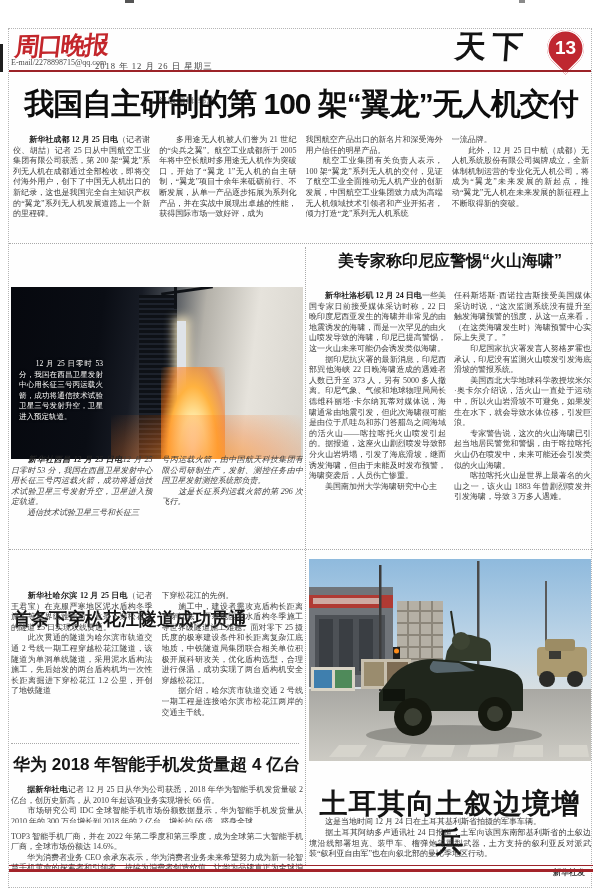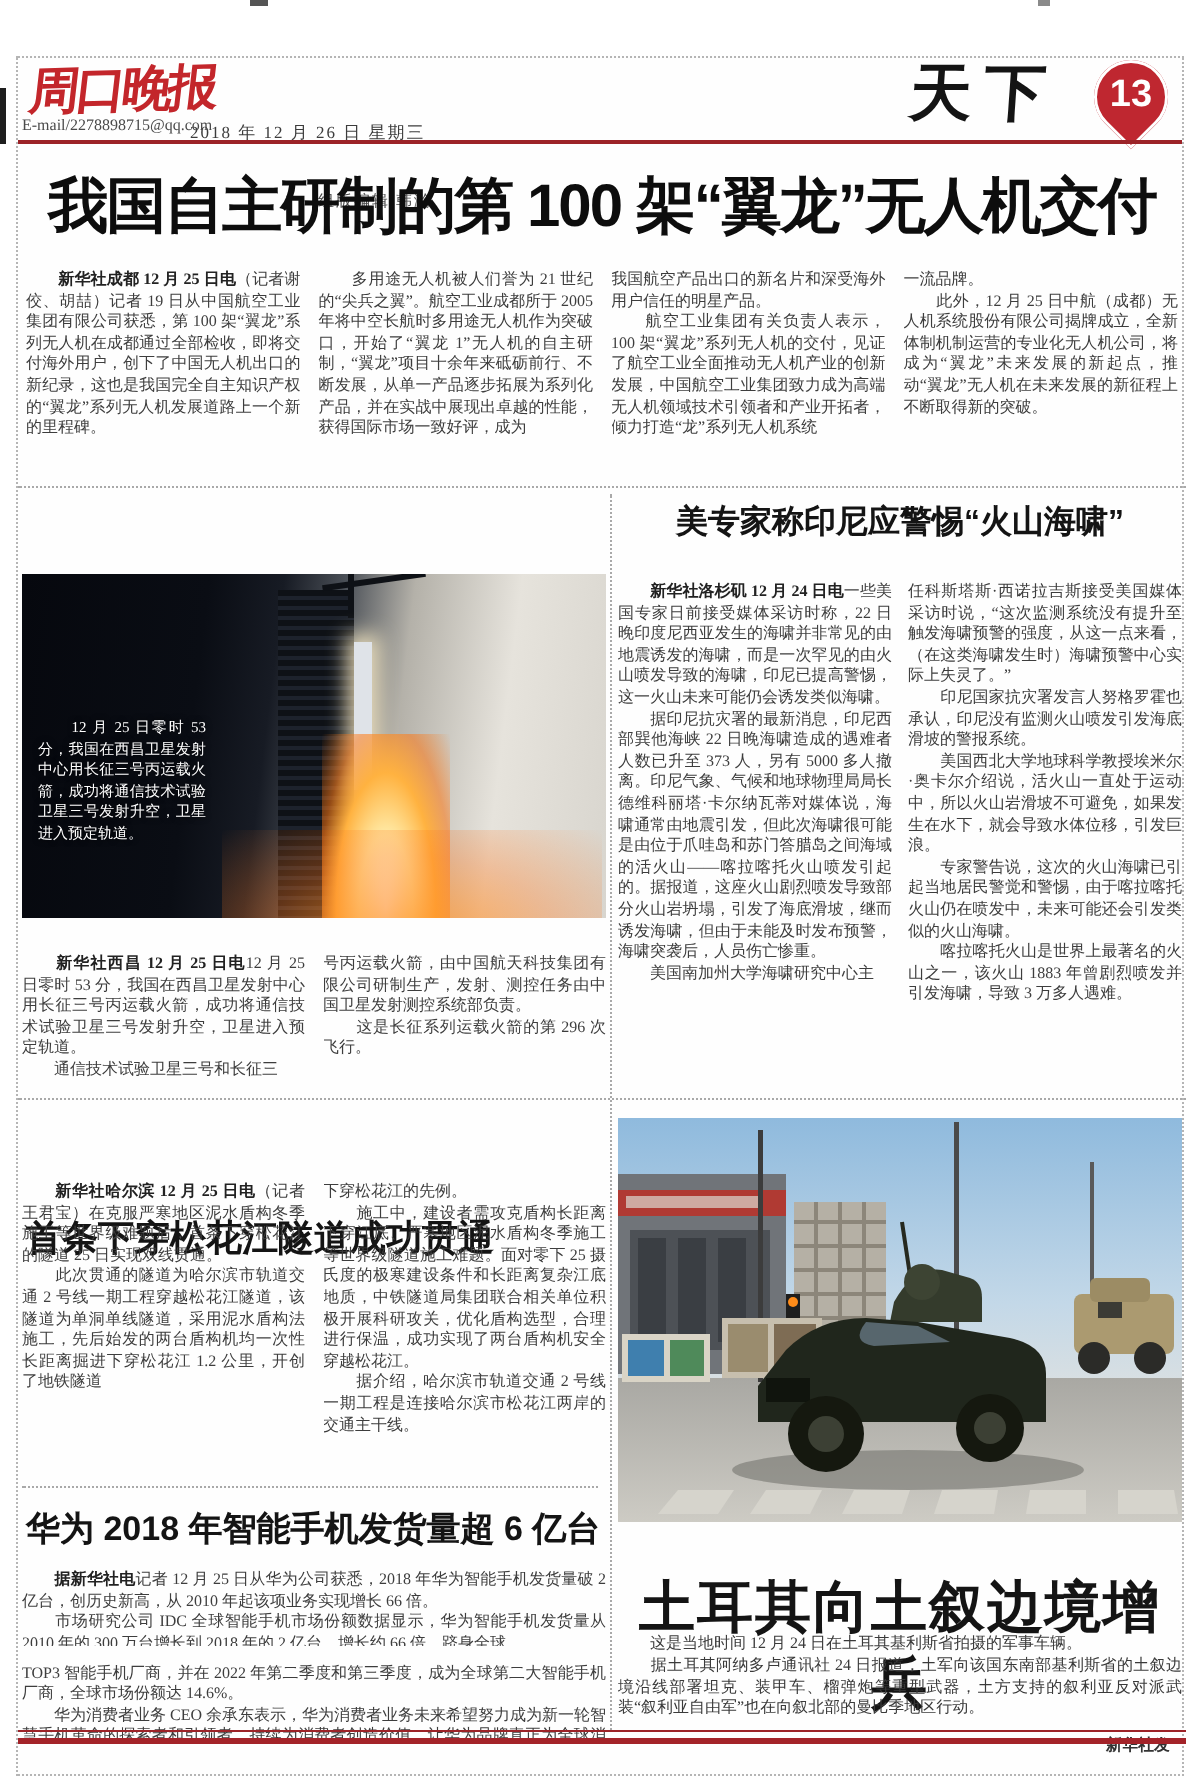--- a/index.html
+++ b/index.html
@@ -40,21 +40,21 @@
   .dotted-hr{position:absolute;border-top:1px dotted #a9a9a9;height:0;}
   .hr-1{left:0;top:214px;width:584px;}
   .hr-2{left:0;top:520px;width:584px;}
   .hr-left{left:2px;top:496px;width:288px;}
   .v-div{position:absolute;left:296px;top:218px;height:618px;border-left:1px dotted #a9a9a9;}
 
   .half-l{position:absolute;left:2px;top:218px;width:292px;height:624px;}
   .half-r{position:absolute;left:300px;top:218px;width:282px;height:624px;}
 
   .sat-h2{position:absolute;left:2px;top:2px;font-size:17px;letter-spacing:0.5px;font-weight:900;}
-  .sat-body{position:absolute;left:0;top:230px;width:292px;height:90px;}
+  .sat-body{position:absolute;left:0;top:208px;width:292px;height:90px;font-style:italic;}
   .tun-h2{position:absolute;left:2px;top:312px;font-size:18px;font-weight:700;margin-top:48px;}
   .tun-body{position:absolute;left:0;top:344px;width:292px;height:146px;}
   .hua-h2{position:absolute;left:2px;top:506px;font-size:17px;font-weight:900;}
   .hua-body{position:absolute;left:0;top:538px;width:292px;height:84px;flex-direction:column;}
 
   .vol-h2{position:absolute;left:0;top:4px;width:282px;font-size:16px;text-align:center;font-weight:900;}
   .vol-body{position:absolute;left:0;top:44px;width:282px;height:216px;}
   .tur-h2{position:absolute;left:0;top:538px;width:282px;font-size:28px;text-align:center;
           font-weight:900;letter-spacing:1px;}
   .tur-body{position:absolute;left:0;top:570px;width:282px;height:48px;margin:0;font-size:8px;
@@ -136,21 +136,21 @@
       <div class="section-name">天下</div>
       <div class="page-pin">
         <span>13</span>
       </div>
       <div class="red-rule"></div>
     </div>
 
     <h1 class="main-headline">我国自主研制的第 100 架“翼龙”无人机交付</h1>
 
     <div class="row1 cols">
-      <p class="col"><b>　　新华社成都 12 月 25 日电</b><span>（记者谢佼、胡喆）记者 19 日从中国航空工业集团有限公司获悉，第 100 架“翼龙”系列无人机在成都通过全部检收，即将交付海外用户，创下了中国无人机出口的新纪录，这也是我国完全自主知识产权的“翼龙”系列无人机发展道路上一个新的里程碑。</span></p>
+      <p class="col"><b>　　新华社成都 12 月 25 日电</b><span>（记者谢佼、胡喆）记者 25 日从中国航空工业集团有限公司获悉，第 200 架“翼龙”系列无人机在成都通过全部检收，即将交付海外用户，创下了中国无人机出口的新纪录，这也是我国完全自主知识产权的“翼龙”系列无人机发展道路上一个新的里程碑。</span></p>
       <p class="col"><span>　　多用途无人机被人们誉为 21 世纪的“尖兵之翼”。航空工业成都所于 2005 年将中空长航时多用途无人机作为突破口，开始了“翼龙 1”无人机的自主研制，“翼龙”项目十余年来砥砺前行、不断发展，从单一产品逐步拓展为系列化产品，并在实战中展现出卓越的性能，获得国际市场一致好评，成为</span></p>
       <p class="col"><span>我国航空产品出口的新名片和深受海外用户信任的明星产品。
 　　航空工业集团有关负责人表示，100 架“翼龙”系列无人机的交付，见证了航空工业全面推动无人机产业的创新发展，中国航空工业集团致力成为高端无人机领域技术引领者和产业开拓者，倾力打造“龙”系列无人机系统</span></p>
       <p class="col"><span>一流品牌。
 　　此外，12 月 25 日中航（成都）无人机系统股份有限公司揭牌成立，全新体制机制运营的专业化无人机公司，将成为“翼龙”未来发展的新起点，推动“翼龙”无人机在未来发展的新征程上不断取得新的突破。</span></p>
     </div>
 
     <div class="dotted-hr hr-1"></div>
     <div class="dotted-hr hr-2"></div>
     <div class="v-div"></div>
@@ -177,21 +177,21 @@
 
       <h2 class="tun-h2">首条下穿松花江隧道成功贯通</h2>
       <div class="tun-body cols">
         <p class="col"><b>　　新华社哈尔滨 12 月 25 日电</b><span>（记者王君宝）在克服严寒地区泥水盾构冬季施工等世界级难题后，首条下穿松花江的隧道 25 日实现双线贯通。
 　　此次贯通的隧道为哈尔滨市轨道交通 2 号线一期工程穿越松花江隧道，该隧道为单洞单线隧道，采用泥水盾构法施工，先后始发的两台盾构机均一次性长距离掘进下穿松花江 1.2 公里，开创了地铁隧道</span></p>
         <p class="col"><span>下穿松花江的先例。
 　　施工中，建设者需攻克盾构长距离下穿江底、严寒地区泥水盾构冬季施工等世界级隧道施工难题。面对零下 25 摄氏度的极寒建设条件和长距离复杂江底地质，中铁隧道局集团联合相关单位积极开展科研攻关，优化盾构选型，合理进行保温，成功实现了两台盾构机安全穿越松花江。
 　　据介绍，哈尔滨市轨道交通 2 号线一期工程是连接哈尔滨市松花江两岸的交通主干线。</span></p>
       </div>
 
-      <h2 class="hua-h2">华为 2018 年智能手机发货量超 6 亿台</h2>
+      <h2 class="hua-h2">华为 2018 年智能手机发货量超 4 亿台</h2>
       <div class="hua-body cols">
         <p class="col"><b>　　据新华社电</b><span>记者 12 月 25 日从华为公司获悉，2018 年华为智能手机发货量破 2 亿台，创历史新高，从 2010 年起该项业务实现增长 66 倍。
 　　市场研究公司 IDC 全球智能手机市场份额数据显示，华为智能手机发货量从 2010 年的 300 万台增长到 2018 年的 2 亿台，增长约 66 倍，跻身全球</span></p>
         <p class="col"><span>TOP3 智能手机厂商，并在 2022 年第二季度和第三季度，成为全球第二大智能手机厂商，全球市场份额达 14.6%。
 　　华为消费者业务 CEO 余承东表示，华为消费者业务未来希望努力成为新一轮智慧手机革命的探索者和引领者，持续为消费者创造价值，让华为品牌真正为全球消费者所喜爱。</span></p>
       </div>
     </div>
 
     <div class="dotted-hr hr-left" style="top:714px;"></div>
 

